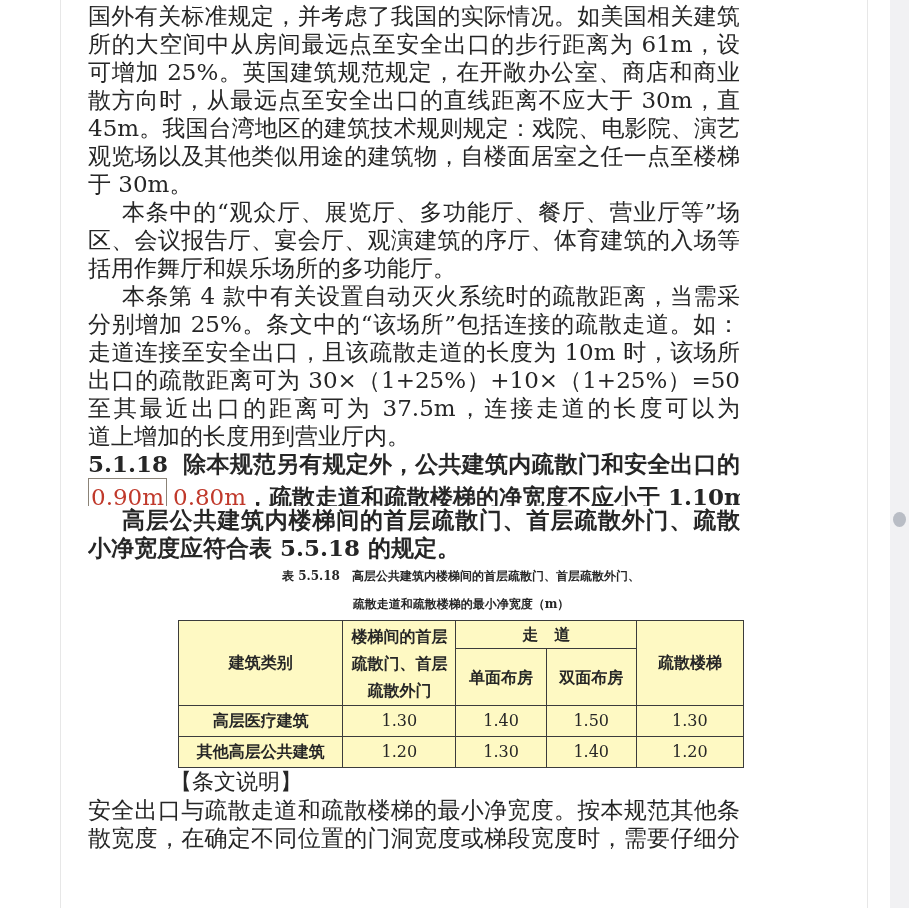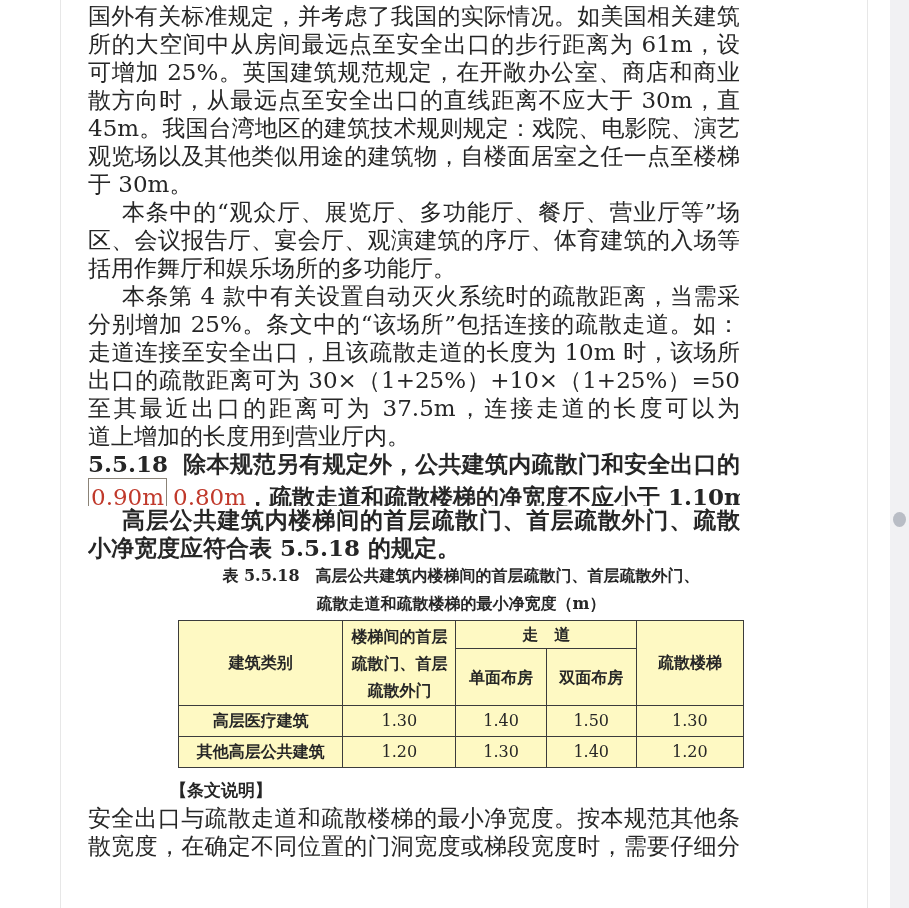--- a/index.html
+++ b/index.html
@@ -23,29 +23,29 @@
   .clause-num{margin-right:15px;}
   .rev-del{
     color:#c0392b;font-weight:normal;border:1px solid #8b8377;
     padding:7px 2px;display:inline-block;line-height:22px;height:22px;
   }
   .rev-ins{
     color:#c0392b;font-weight:normal;border-bottom:2px solid #c0392b;
     margin-left:6px;display:inline-block;line-height:22px;height:22px;
   }
   .table-block{margin-left:90px;width:566px;}
-  .tbl-title{height:28px;line-height:28px;text-align:center;font-weight:bold;font-size:16px;overflow:hidden;white-space:nowrap;}
+  .tbl-title{height:28px;line-height:28px;text-align:center;font-weight:bold;font-size:12px;overflow:hidden;white-space:nowrap;}
   table.spec{border-collapse:collapse;width:566px;table-layout:fixed;font-size:16px;margin-top:2px;}
   table.spec td{border:1px solid #3c3c3c;text-align:center;vertical-align:middle;padding:0;background:#fef9c3;}
   td.hrow1{height:27px;line-height:27px;}
   td.hrow2{height:55px;line-height:55px;}
   td.hbig{height:84px;}
   .hdr-lines div{line-height:27px;height:27px;font-weight:bold;}
   td.drow{height:30px;line-height:30px;}
-  .commentary-label{height:28px;line-height:28px;font-size:17px;font-weight:bold;margin-left:82px;white-space:nowrap;overflow:hidden;margin-top:8px;}
+  .commentary-label{height:28px;line-height:28px;font-size:22px;font-weight:normal;margin-left:82px;white-space:nowrap;overflow:hidden;}
 </style>
 </head>
 <body>
 
 <div>
   <div class="page-line left"></div>
   <div class="page-line right"></div>
 
   <div class="content">
 
@@ -60,21 +60,21 @@
     <div class="line full">区、会议报告厅、宴会厅、观演建筑的序厅、体育建筑的入场等候与休息厅等，不包</div>
     <div class="line">括用作舞厅和娱乐场所的多功能厅。</div>
     <div class="line full indent">本条第 4 款中有关设置自动灭火系统时的疏散距离，当需采用疏散走道连接营业</div>
     <div class="line full">分别增加 25%。条文中的“该场所”包括连接的疏散走道。如：当某营业厅需采用疏散</div>
     <div class="line full">走道连接至安全出口，且该疏散走道的长度为 10m 时，该场所内任一点至最近安全</div>
     <div class="line full">出口的疏散距离可为 30×（1+25%）+10×（1+25%）=50（m），即营业厅内任一点</div>
     <div class="line full">至其最近出口的距离可为 37.5m，连接走道的长度可以为 12.5m，但不可以将连接走</div>
     <div class="line">道上增加的长度用到营业厅内。</div>
 
     <div class="line full b">
-      <span class="clause-num">5.5.18</span><span>除本规范另有规定外，公共建筑内疏散门和安全出口的净宽度不应小于</span>
+      <span class="clause-num">5.1.18</span><span>除本规范另有规定外，公共建筑内疏散门和安全出口的净宽度不应小于</span>
     </div>
     <div class="line b">
       <span class="rev-del">0.90m</span><span class="rev-ins">0.80m</span><span>，疏散走道和疏散楼梯的净宽度不应小于 1.10m。</span>
     </div>
     <div class="line full indent b">高层公共建筑内楼梯间的首层疏散门、首层疏散外门、疏散走道和疏散楼梯的最</div>
     <div class="line b">小净宽度应符合表 5.5.18 的规定。</div>
 
     <div class="table-block">
       <div class="tbl-title">表 5.5.18　高层公共建筑内楼梯间的首层疏散门、首层疏散外门、</div>
       <div class="tbl-title">疏散走道和疏散楼梯的最小净宽度（m）</div>

